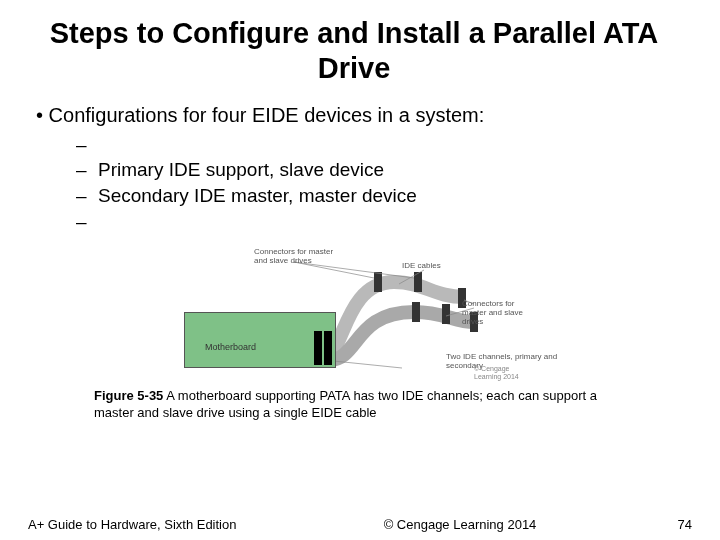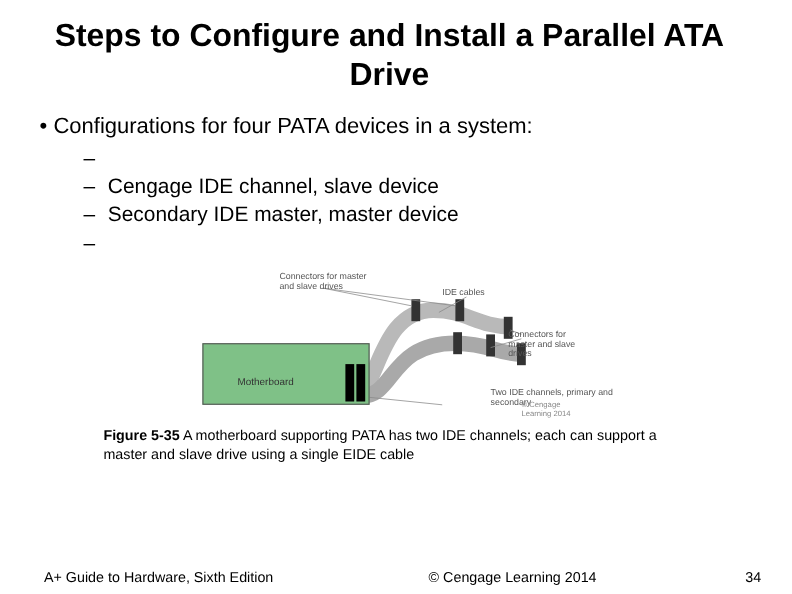--- a/index.html
+++ b/index.html
@@ -64,21 +64,21 @@
     position: absolute;
     left: 10px;
     bottom: 14px;
     width: 150px;
     height: 54px;
     background: #7fc187;
     border: 1px solid #555;
   }
   .mobo-label {
     position: absolute;
-    left: 42px;
+    left: 31px;
     bottom: 30px;
     font-size: 9px;
     color: #333;
   }
   .conn {
     position: absolute;
     width: 8px;
     height: 34px;
     background: #000;
   }
@@ -117,21 +117,20 @@
     line-height: 1.25;
   }
   .footer {
     position: absolute;
     left: 28px;
     right: 28px;
     bottom: 8px;
     font-size: 13px;
     display: flex;
     align-items: flex-start;
-    margin-left: 12px;
   }
   .footer .book {
     width: 240px;
   }
   .footer .copy {
     flex: 1;
     text-align: center;
     padding-top: 0;
   }
   .footer .page {
@@ -139,29 +138,29 @@
     text-align: right;
   }
 </style>
 </head>
 <body>
 
 <div class="slide">
 
   <h1 class="title">Steps to Configure and Install a Parallel ATA Drive</h1>
 
-  <div class="bullet-l1">Configurations for four PATA devices in a system:</div>
+  <div class="bullet-l1">Configurations for four EIDE devices in a system:</div>
 
   <div class="sub-list">
     <div class="row">
       <span class="dash">–</span>
     </div>
     <div class="row">
       <span class="dash">–</span>
-      <span>Cengage IDE channel, slave device</span>
+      <span>Primary IDE support, slave device</span>
     </div>
     <div class="row">
       <span class="dash">–</span>
       <span>Secondary IDE master, master device</span>
     </div>
     <div class="row">
       <span class="dash">–</span>
     </div>
   </div>
 
@@ -195,16 +194,16 @@
     </div>
   </div>
 
   <div class="caption">
     <b>Figure 5-35</b><span> A motherboard supporting PATA has two IDE channels; each can support a master and slave drive using a single EIDE cable</span>
   </div>
 
   <div class="footer">
     <div class="book">A+ Guide to Hardware, Sixth Edition</div>
     <div class="copy">© Cengage Learning  2014</div>
-    <div class="page">34</div>
+    <div class="page">74</div>
   </div>
 
 </div>
 
 </body></html>

